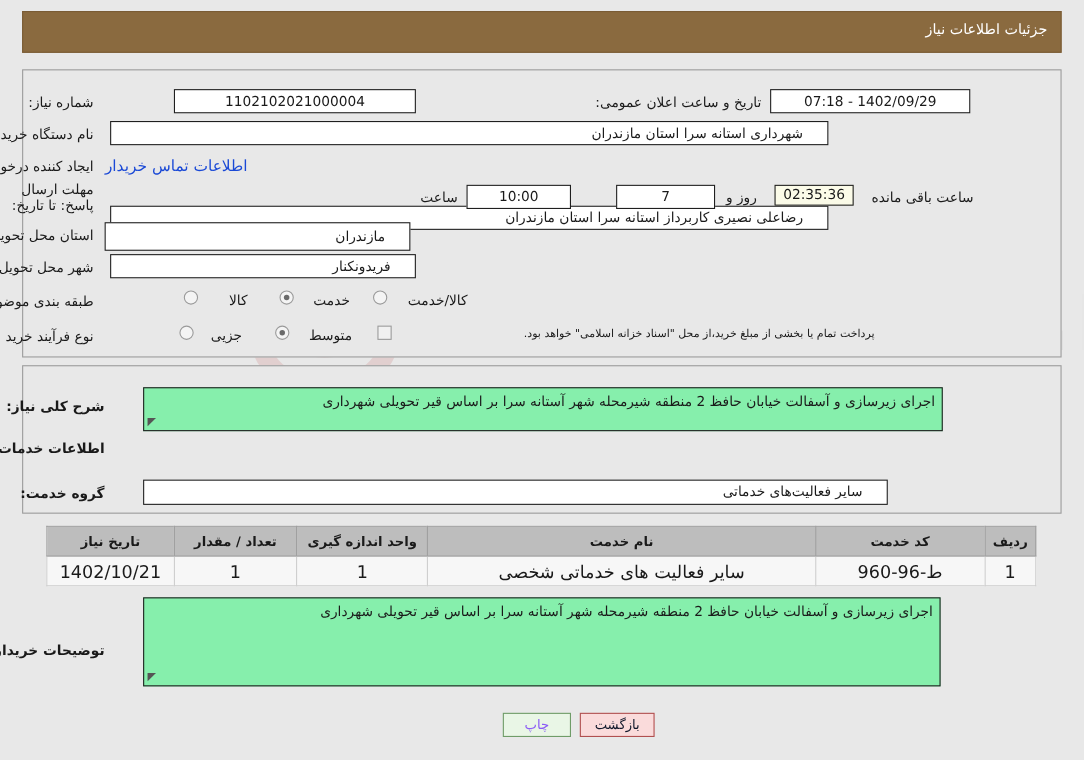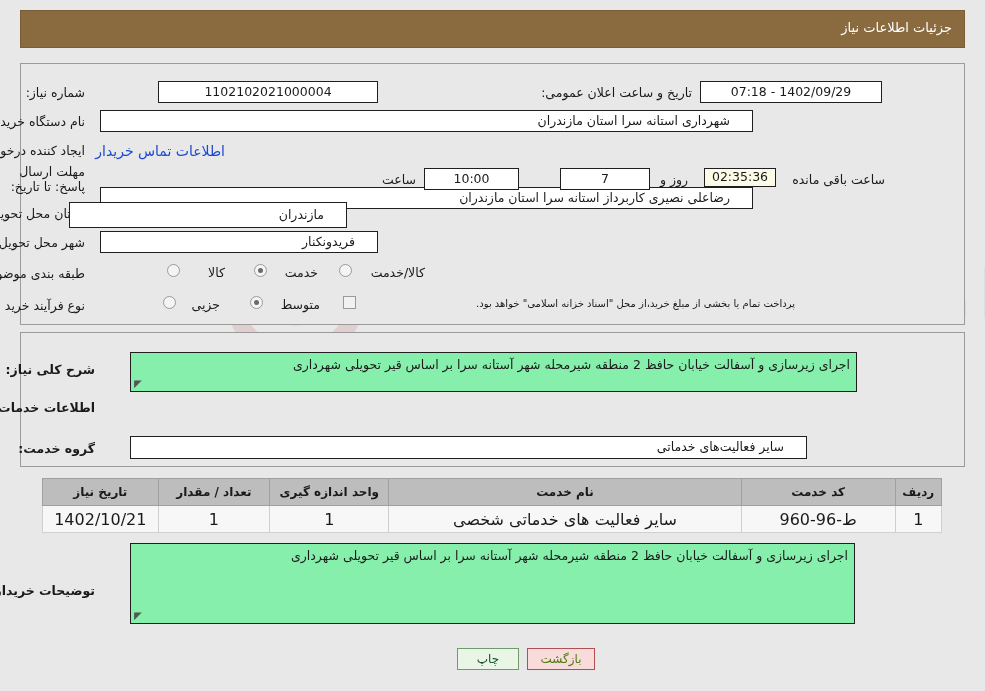--- a/index.html
+++ b/index.html
@@ -191,26 +191,26 @@
     border: 1px solid;
     display: flex;
     align-items: center;
     justify-content: center;
     cursor: pointer;
     z-index: 4;
   }
   .btn-print {
     background: #e9f6e6;
     border-color: #6f9c68;
-    color: #14532d;
+    color: #8b5cf6;
   }
   .btn-back {
     background: #fadbdb;
     border-color: #b05050;
-    color: #4d7c0f;
+    color: #0f172a;
   }
 </style>
 </head>
 <body>
 
 <div id="page">
 
   <svg id="watermark" viewBox="0 0 985 691" xmlns="http://www.w3.org/2000/svg">
     <g opacity="0.17">
       <path d="M235 240 C235 205 262 183 295 183 C328 183 355 205 355 240 L355 300
@@ -246,21 +246,21 @@
 
   <div class="lbl" style="right:900px; top:164px; width:84px; white-space:normal; line-height:15px;">مهلت ارسال پاسخ: تا تاریخ:</div>
   <div class="lbl" style="right:569px; top:172px;">ساعت</div>
   <div class="fld center" style="right:466px; top:168px; width:95px; height:22px;">10:00</div>
   <div class="fld center" style="right:335px; top:168px; width:90px; height:22px;">7</div>
   <div class="lbl" style="right:297px; top:172px;">روز و</div>
   <div class="fld center yellow" style="right:209px; top:168px; width:72px; height:19px;">02:35:36</div>
   <div class="lbl" style="right:100px; top:172px;">ساعت باقی مانده</div>
 
   <div class="lbl" style="right:900px; top:206px;">استان محل تحویل:</div>
-  <div class="fld right" style="right:638px; top:202px; width:278px; height:26px;">مازندران</div>
+  <div class="fld right" style="right:612px; top:202px; width:278px; height:26px;">مازندران</div>
 
   <div class="lbl" style="right:900px; top:235px;">شهر محل تحویل:</div>
   <div class="fld right" style="right:607px; top:231px; width:278px; height:22px;">فریدونکنار</div>
 
   <div class="lbl" style="right:900px; top:266px;">طبقه بندی موضوعی:</div>
   <div class="radio" style="right:805px; top:264px;"></div>
   <div class="lbl" style="right:760px; top:265px;">کالا</div>
   <div class="radio on" style="right:718px; top:264px;"></div>
   <div class="lbl" style="right:667px; top:265px;">خدمت</div>
   <div class="radio" style="right:633px; top:264px;"></div>

